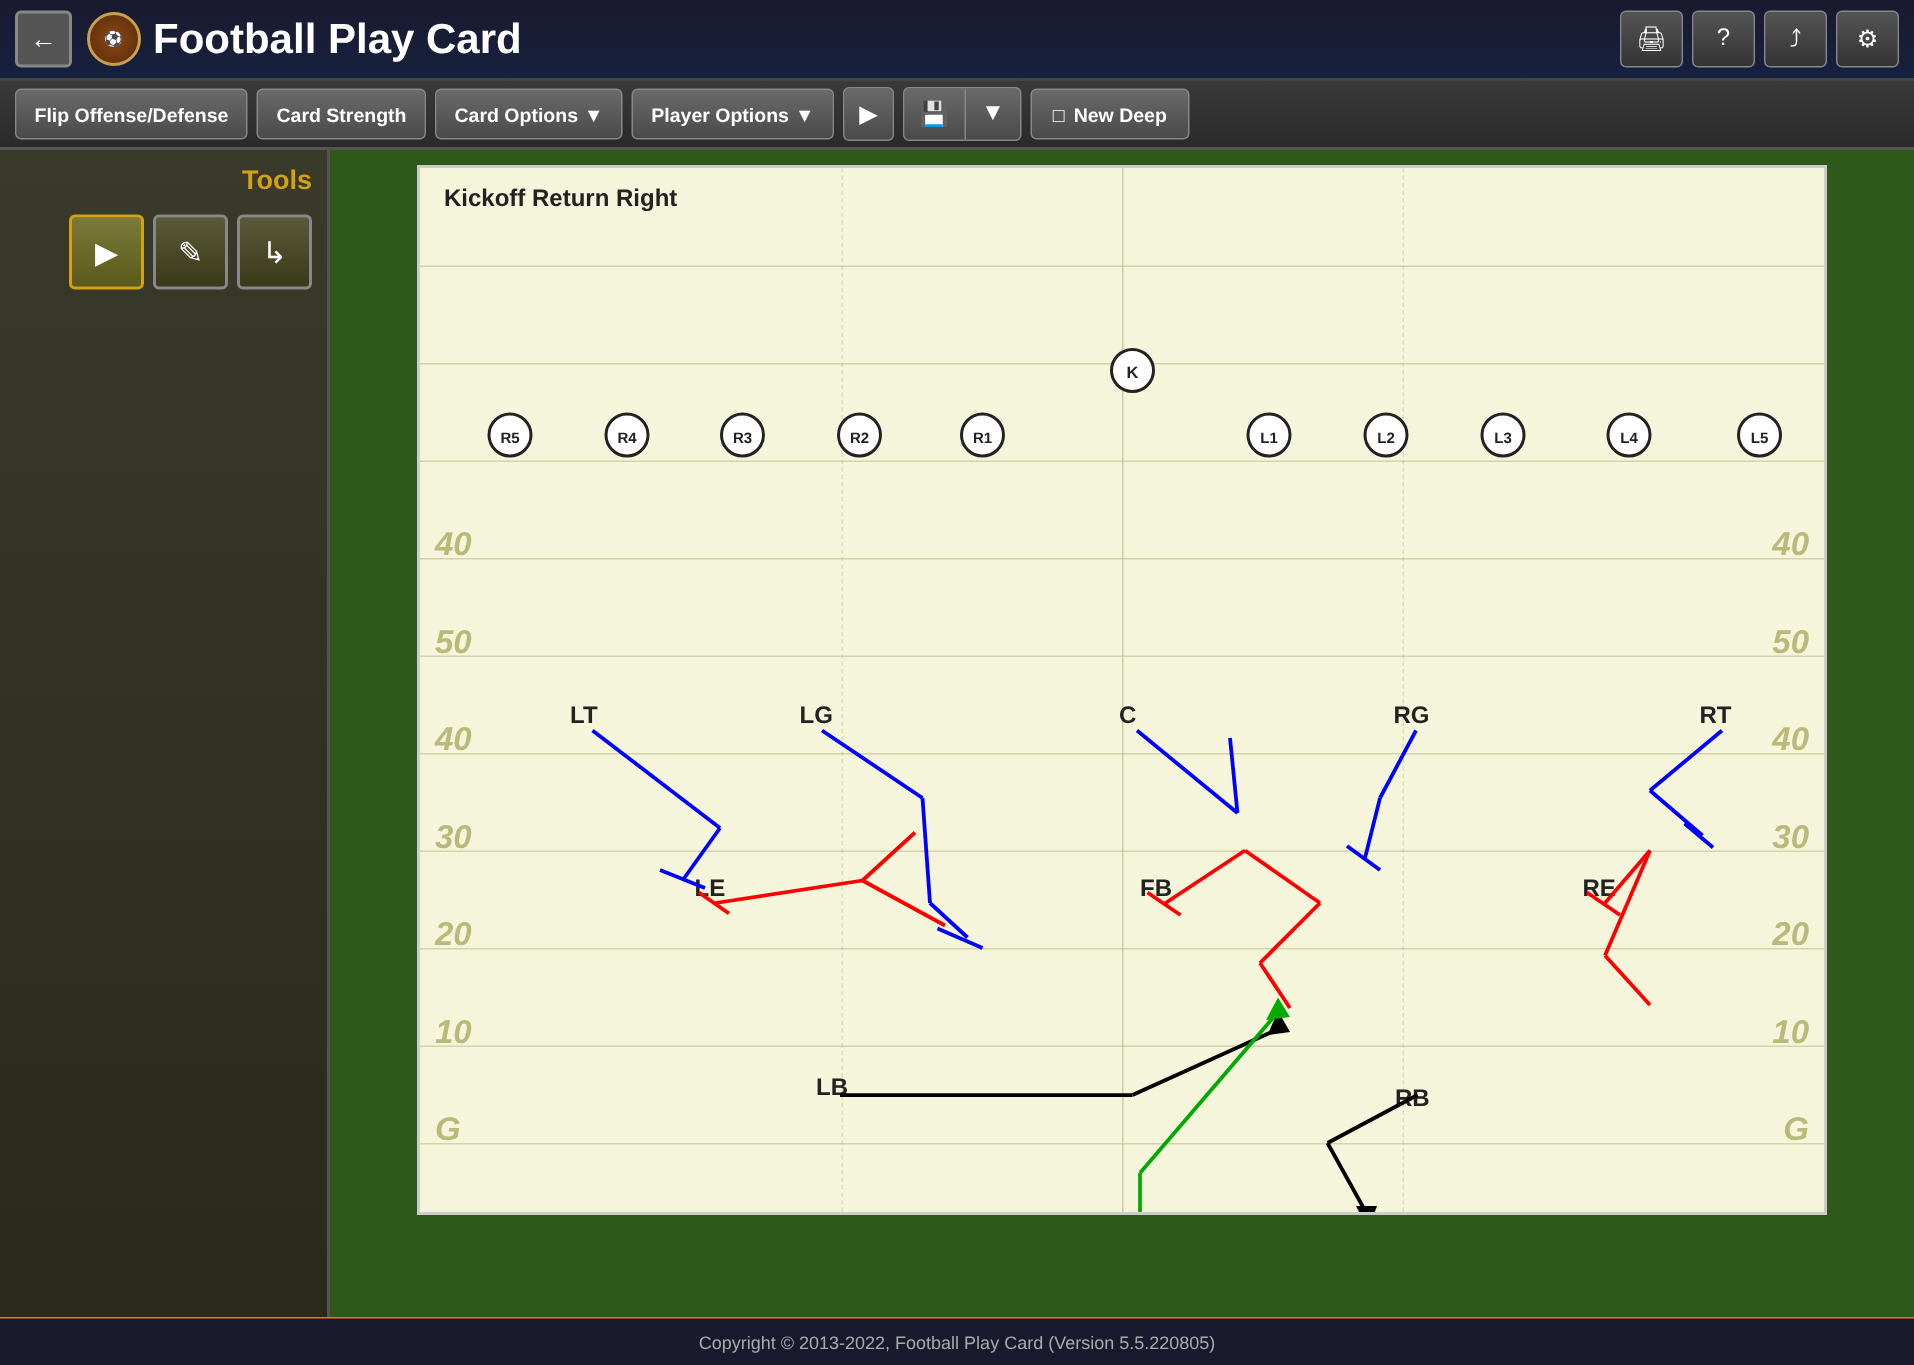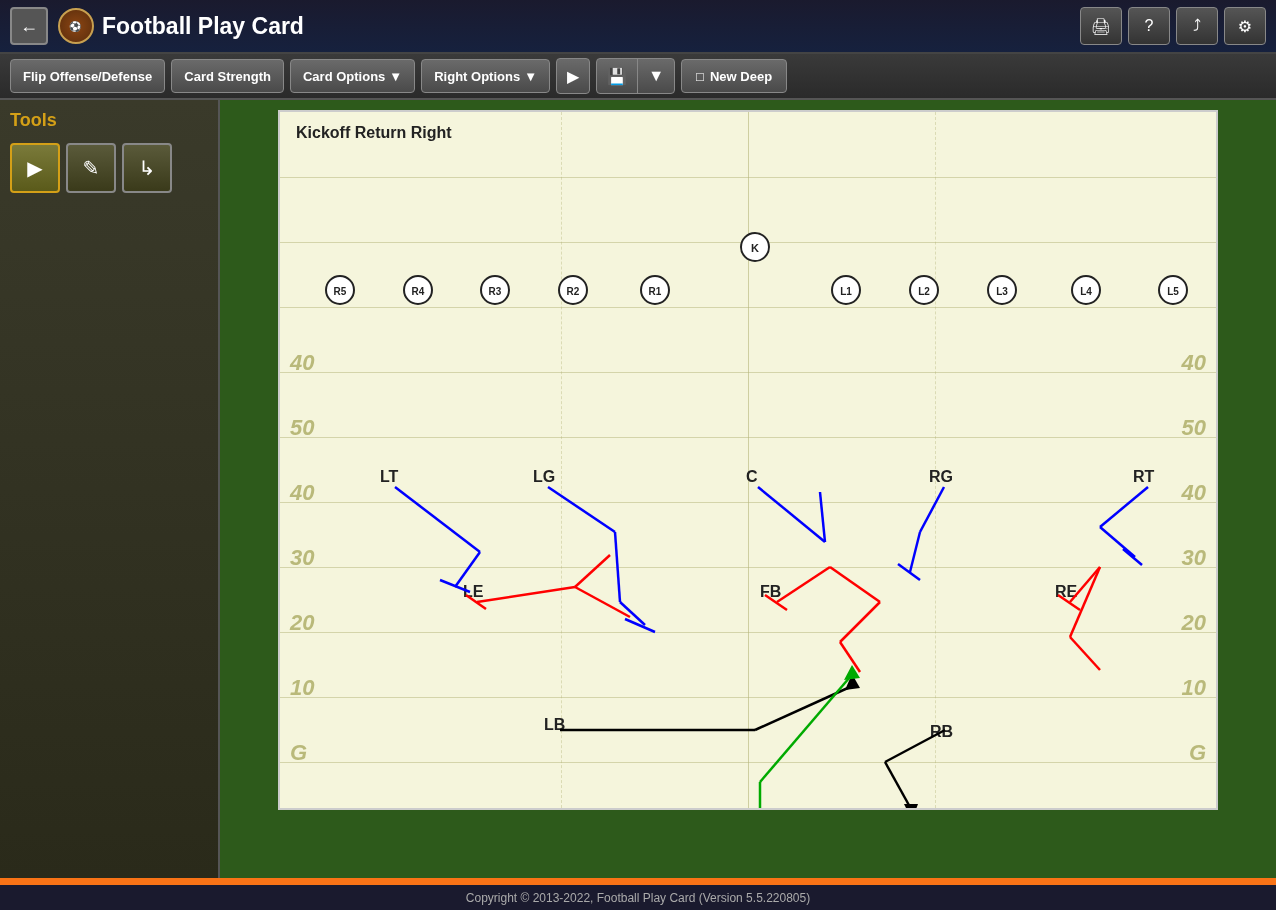--- a/index.html
+++ b/index.html
@@ -48,21 +48,21 @@
       border-radius: 50%;
       border: 2px solid #c8a050;
       display: flex;
       align-items: center;
       justify-content: center;
       font-size: 10px;
       color: #c8a050;
     }
     #app-title {
       color: white;
-      font-size: 23px;
+      font-size: 28px;
       font-weight: bold;
     }
     #header-right-buttons {
       display: flex;
       gap: 6px;
     }
     .header-icon-btn {
       background: linear-gradient(to bottom, #555, #333);
       border: 1px solid #888;
       border-radius: 4px;
@@ -143,21 +143,21 @@
       background: #2d5a1b;
     }
 
     
     #sidebar {
       width: 220px;
       background: linear-gradient(to bottom, #3a3a2a, #2a2a1a);
       border-right: 2px solid #555;
       display: flex;
       flex-direction: column;
-      align-items: flex-start;
+      align-items: flex-end;
       padding: 10px;
     }
     #sidebar-title {
       color: #d4a017;
       font-size: 18px;
       font-weight: bold;
       margin-bottom: 12px;
       text-align: center;
     }
     #sidebar-tools {
@@ -253,21 +253,21 @@
 
     
     #footer {
       height: 32px;
       background: #1a1a2e;
       display: flex;
       align-items: center;
       justify-content: center;
       color: #aaa;
       font-size: 12px;
-      border-top: 7px solid #f97316;
+      border-top: 1px solid #f97316;
     }
 
     
     .center-line {
       position: absolute;
       top: 0;
       bottom: 0;
       width: 1px;
       background: rgba(180,180,120,0.6);
     }
@@ -302,21 +302,21 @@
 </div>
 
 <div id="toolbar">
   <button class="toolbar-btn">Flip Offense/Defense</button>
   <button class="toolbar-btn">Card Strength</button>
   <button class="toolbar-btn">
     <span>Card Options</span>
     <span>▼</span>
   </button>
   <button class="toolbar-btn">
-    <span>Right Options</span>
+    <span>Player Options</span>
     <span>▼</span>
   </button>
   <div class="toolbar-icon-group">
     <button class="toolbar-icon-btn">
       <span>▶</span>
     </button>
   </div>
   <div class="toolbar-icon-group">
     <button class="toolbar-icon-btn">
       <span>💾</span>

